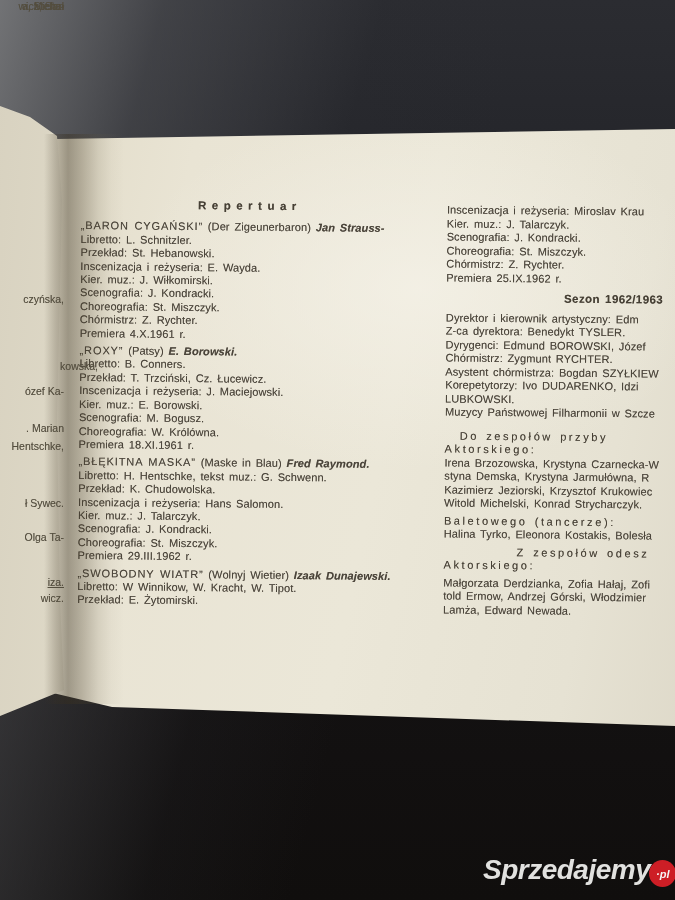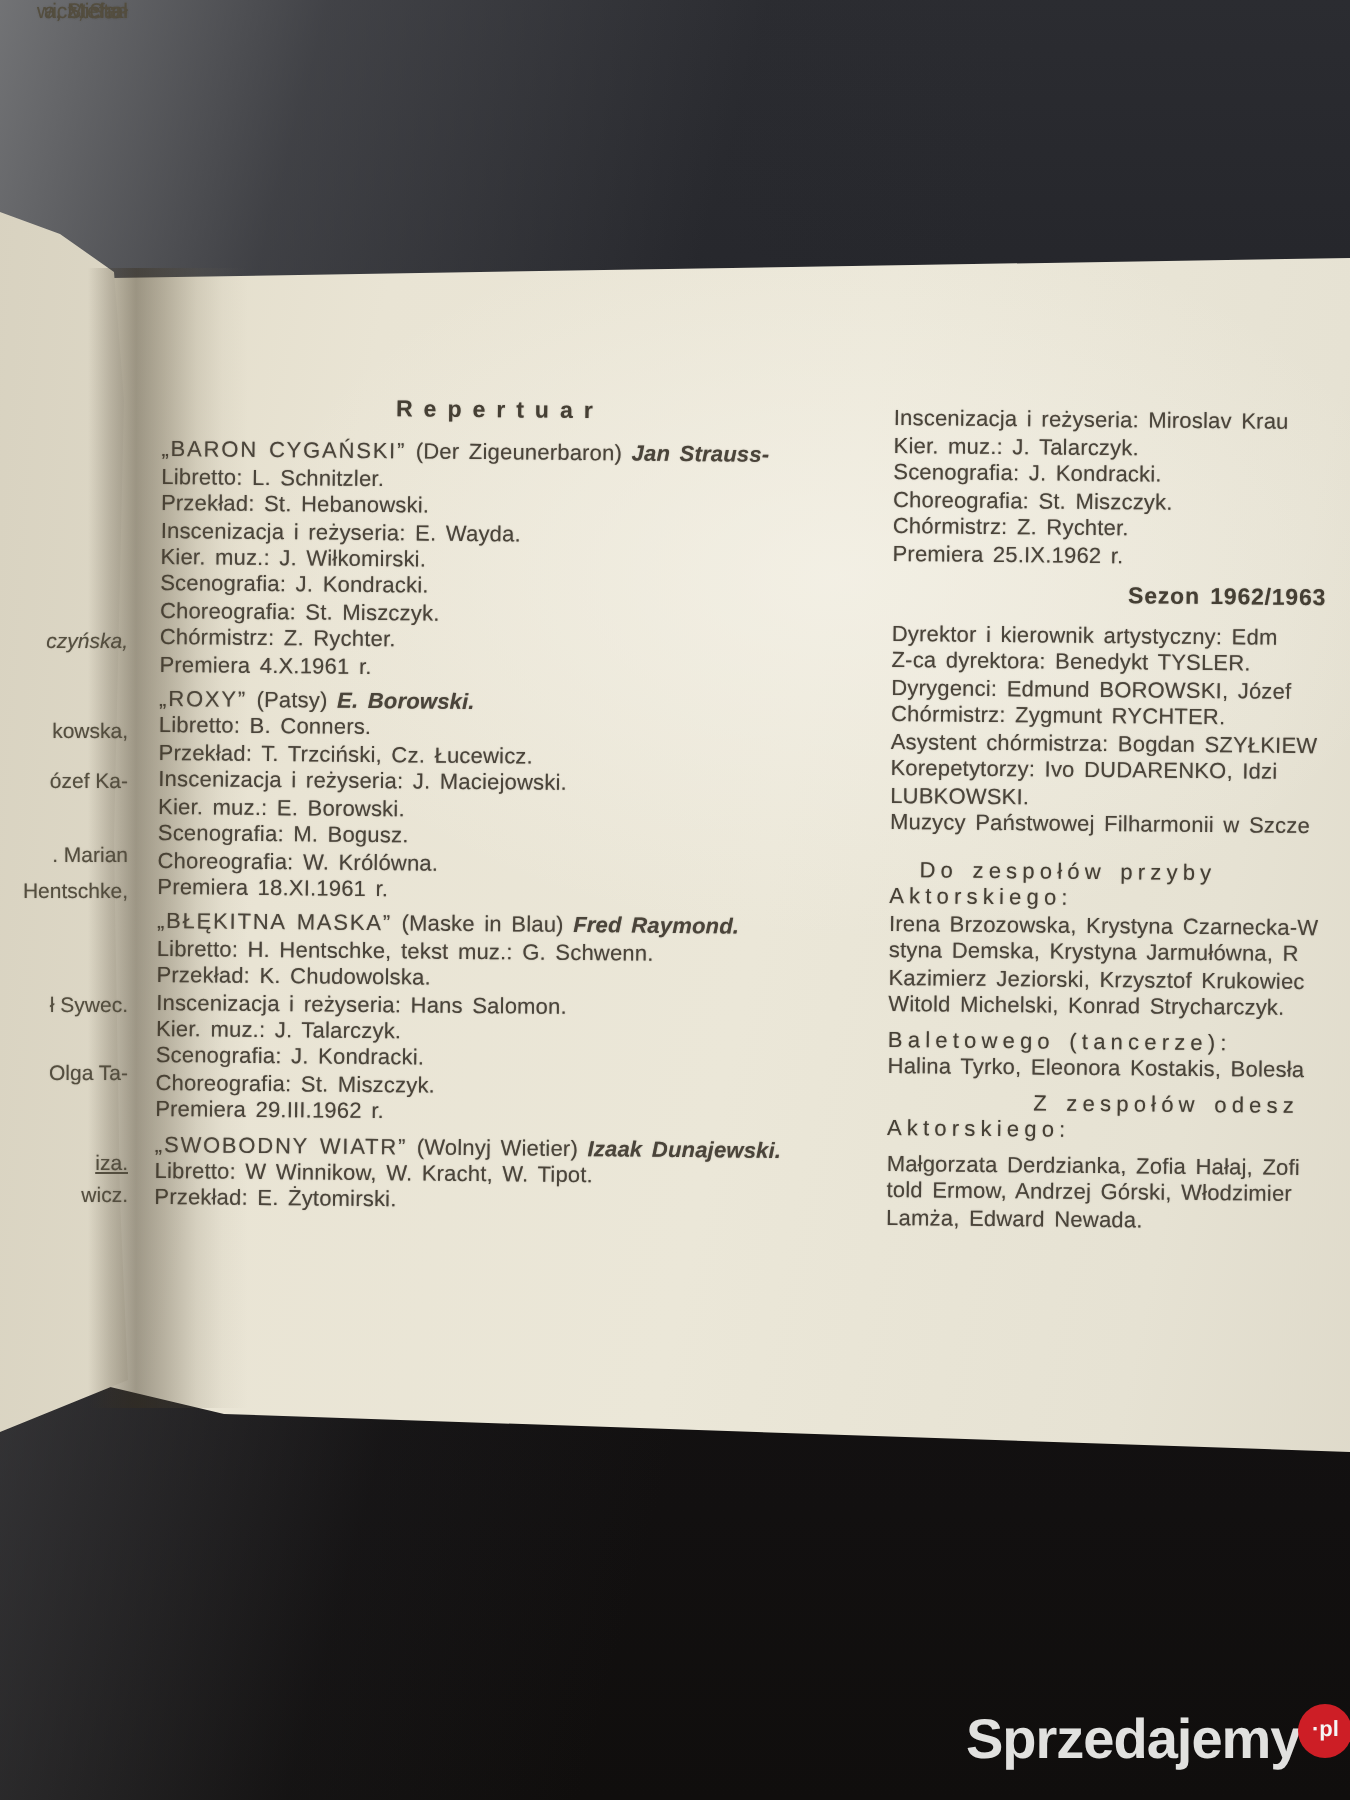--- a/index.html
+++ b/index.html
@@ -72,34 +72,34 @@
 
   
   .frag {
     position: absolute; width: 64px; text-align: right;
     font-size: 10.5px; color: #544e3f; white-space: nowrap;
     text-shadow: 0 0 0.6px rgba(84,78,63,0.5); z-index: 5;
   }
   .frag:nth-of-type(1)  { top: 221px; }
   .frag:nth-of-type(2)  { top: 242px; }
   .frag:nth-of-type(3)  { top: 282px; }
-  .frag:nth-of-type(4)  { top: 315px; font-style: italic; }
+  .frag:nth-of-type(4)  { top: 293px; }
   .frag:nth-of-type(5)  { top: 341px; margin-top: 44px; }
-  .frag:nth-of-type(6)  { top: 360px; }
+  .frag:nth-of-type(6)  { top: 360px; padding-left: 34px; }
   .frag:nth-of-type(7)  { top: 422px; }
   .frag:nth-of-type(8)  { top: 440px; }
   .frag:nth-of-type(9)  { top: 497px; }
   .frag:nth-of-type(10) { top: 531px; }
   .frag:nth-of-type(11) { top: 576px; text-decoration: underline; }
   .frag:nth-of-type(12) { top: 592px; }
 
   
   .watermark {
     position: absolute; left: 483px; top: 853px;
-    display: flex; align-items: center; z-index: 10; opacity: 0.96;
+    display: flex; align-items: flex-end; z-index: 10; opacity: 0.96; font-style: italic;
   }
   .wm-word {
     font-size: 28px; font-weight: bold; color: #eaeae8;
     letter-spacing: -0.5px; line-height: 34px;
   }
   .wm-circle {
     width: 27px; height: 27px; border-radius: 50%;
     background: #d51f27; color: #ffffff;
     font-size: 11px; font-weight: bold;
     display: flex; align-items: center; justify-content: center;

